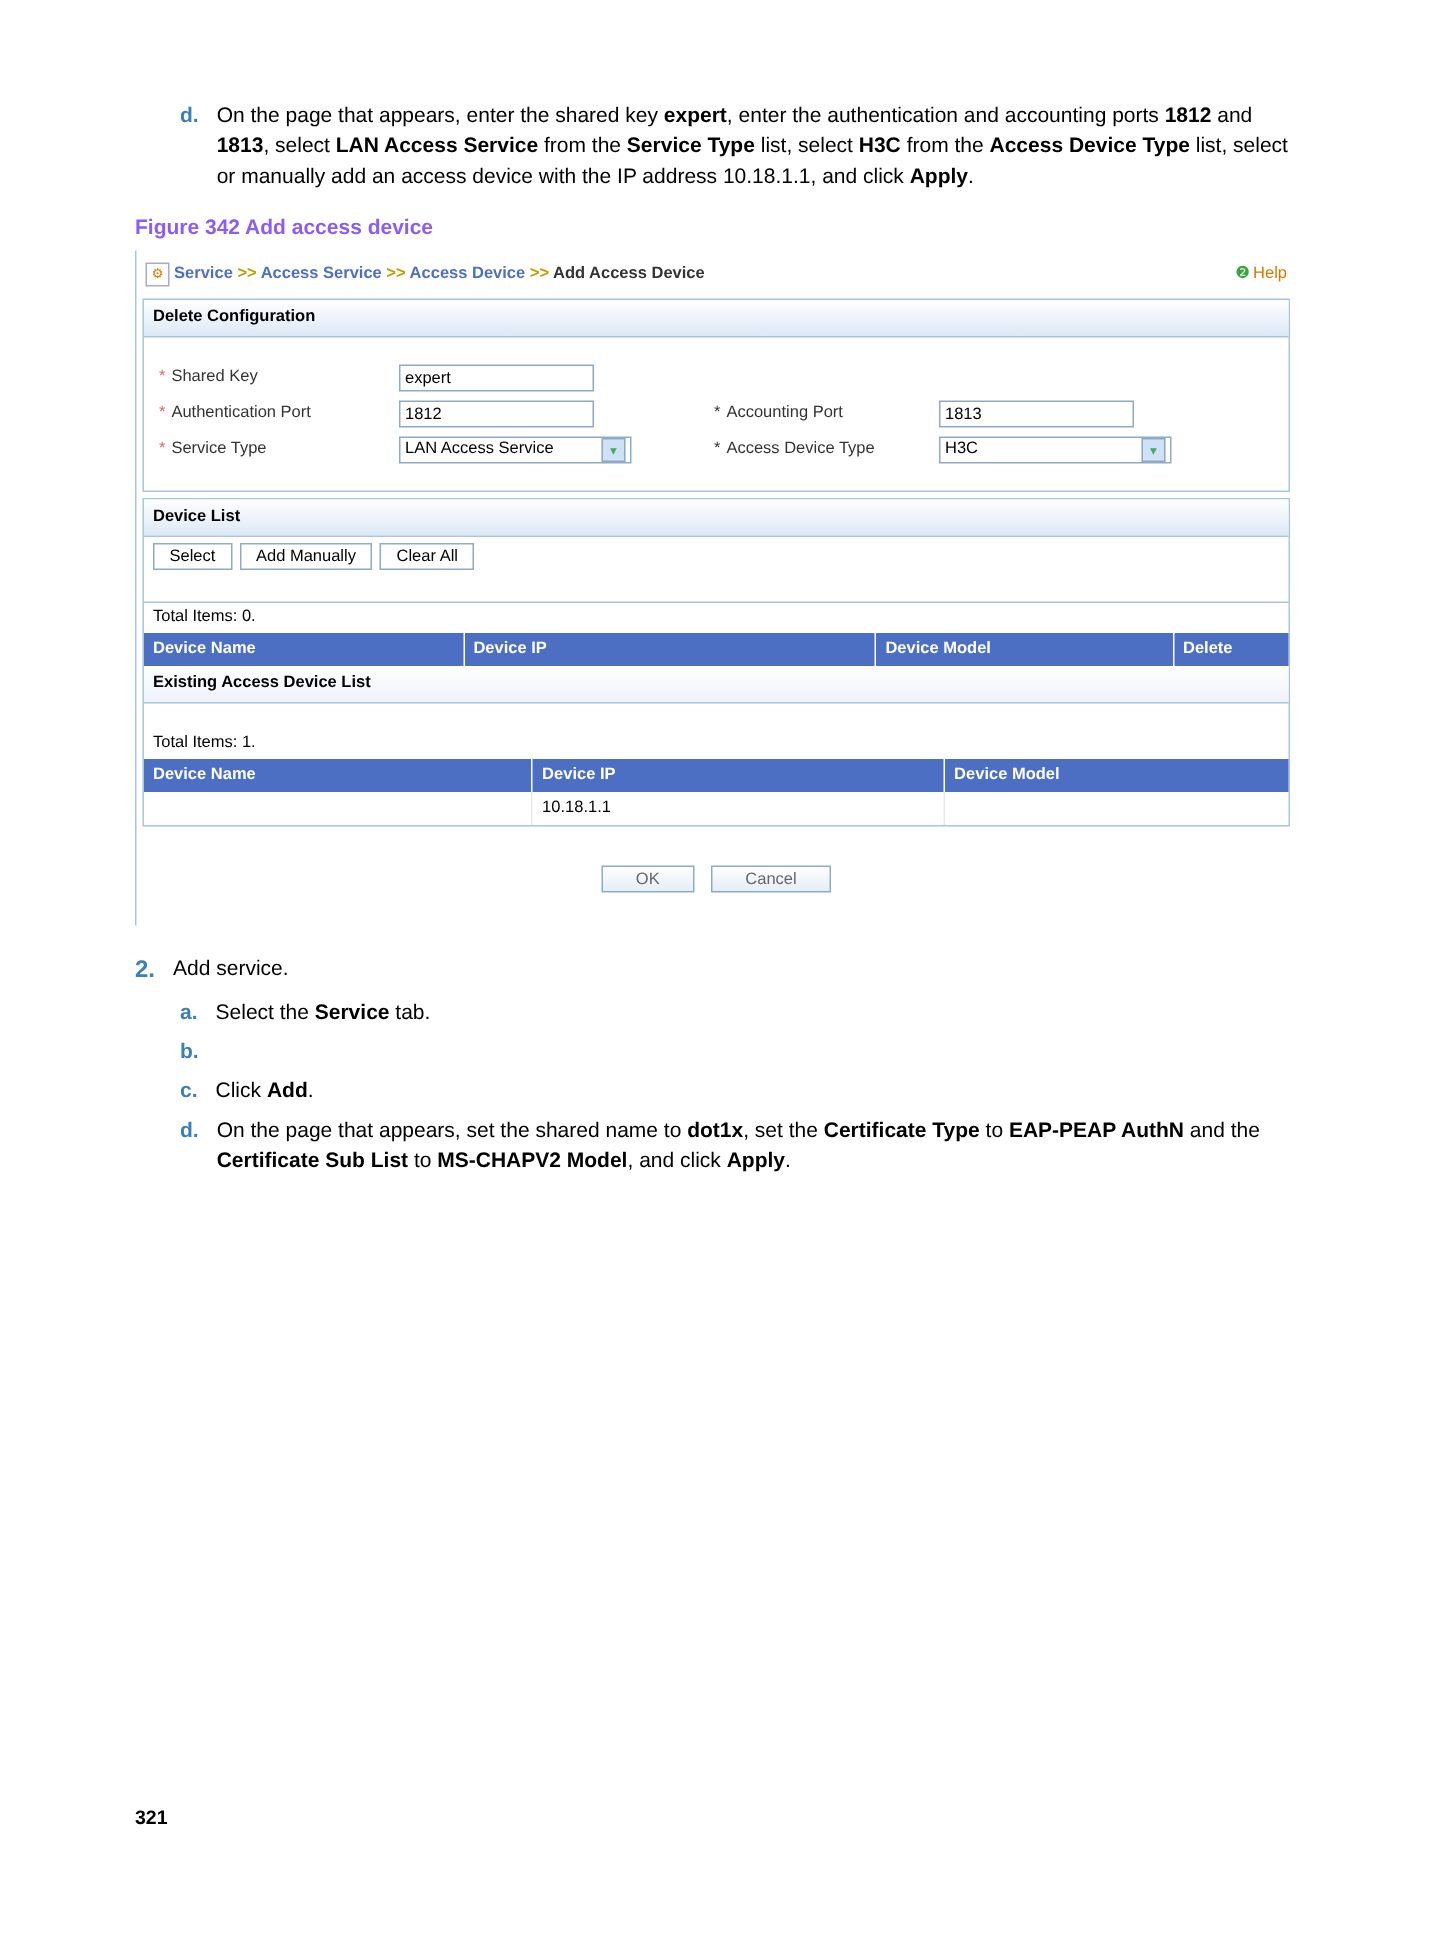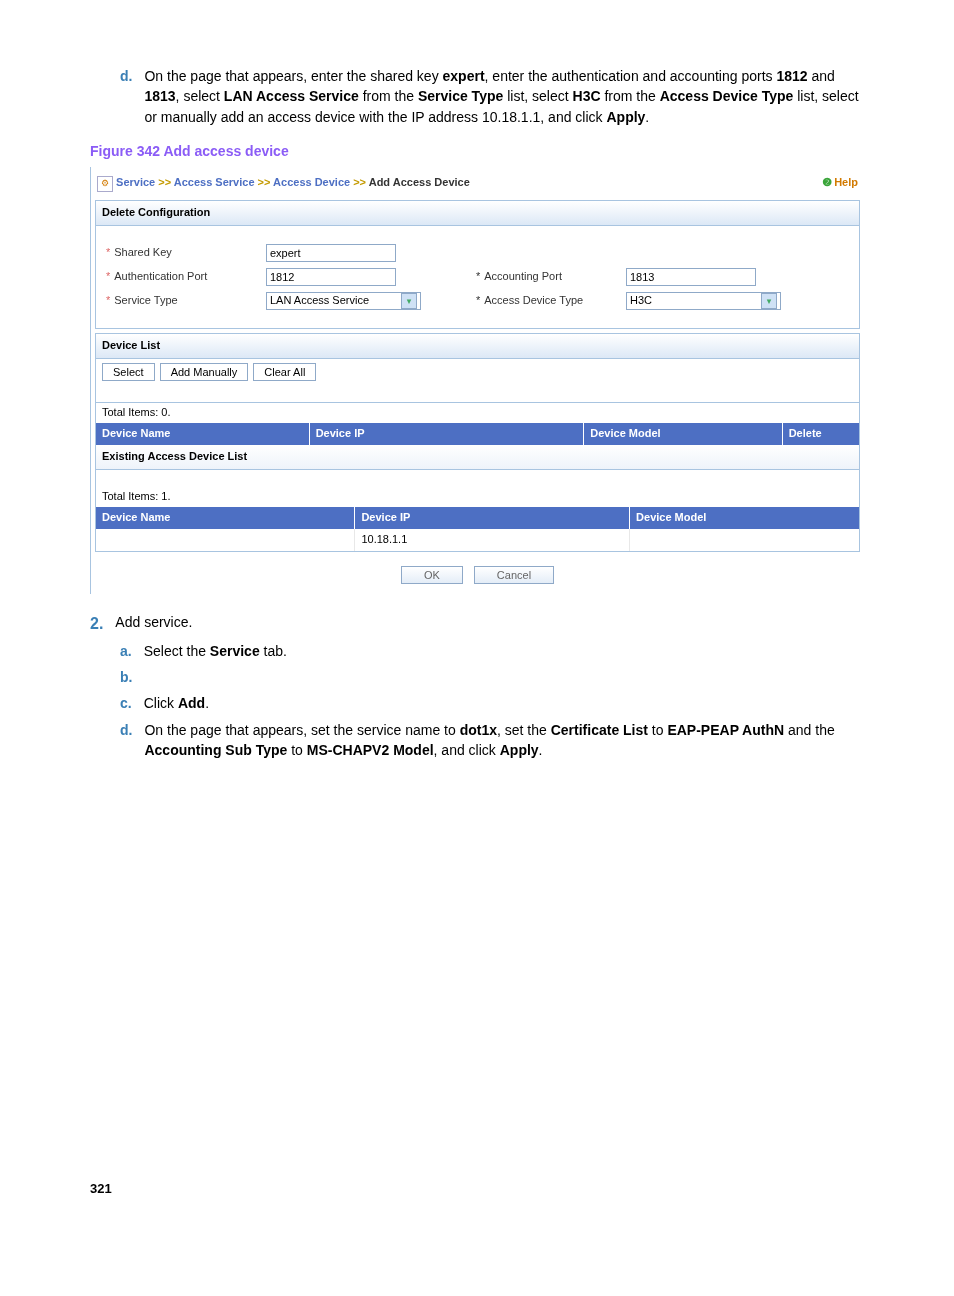--- a/index.html
+++ b/index.html
@@ -8,21 +8,21 @@
 .step-num { color:#3a7fb5; font-weight:bold; margin-right:12px; font-size:16px; }
 .list-item { display:flex; margin:6px 0 6px 30px; }
 .outer-item { display:flex; margin:14px 0 6px 0; }
 .caption { color:#8b5cf6; font-weight:bold; margin:14px 0 6px 0; }
 b { font-weight:bold; }
 .screenshot { border-left:1px solid #a8c4e0; margin:4px 0 18px 0; font-size:11px; color:#000; }
 .sc-header { padding:8px 6px 4px 6px; }
 .breadcrumb { color:#4d6fc3; font-weight:bold; }
 .breadcrumb .sep { color:#c49a00; }
 .breadcrumb .last { color:#333; }
-.help { float:right; color:#d27a00; font-weight:bold;text-align:center; }
+.help { float:right; color:#d27a00; font-weight:normal;text-align:center; }
 .help-icon { color:#3aa53a; margin-right:2px; }
 .panel { border:1px solid #a8c4e0; margin:4px; }
 .panel-title { background:linear-gradient(#fff,#dce8f6); border-bottom:1px solid #a8c4e0; padding:4px 6px; font-weight:bold; font-size:11px; }
 .panel-body { padding:12px 10px; }
 .form-row { display:flex; align-items:center; margin:6px 0; }
 .form-label { width:160px; color:#333; }
 .req { color:#d66; margin-right:4px; }
 input.text, .select { height:18px; font-size:11px; border:1px solid #8fa9c8; padding:1px 3px; box-sizing:border-box; }
 input.text { width:130px; }
 .select { width:155px; display:flex; align-items:center; justify-content:space-between; background:#fff; }
@@ -31,21 +31,21 @@
 .btn-row { padding:4px 6px; }
 .sbtn { border:1px solid #8fa9c8; background:#fff; padding:2px 10px; font-size:11px; margin-right:2px; }
 .thin-row { padding:2px 6px; border-top:1px solid #a8c4e0; font-size:11px;margin-top:17px; }
 .table-head { display:flex; background:#4d6fc3; color:#fff; font-weight:bold; }
 .table-head > div { padding:3px 6px; border-right:1px solid #fff; box-sizing:border-box; }
 .table-head > div:last-child { border-right:none; }
 .table-row { display:flex; }
 .table-row > div { padding:3px 6px; border-right:1px solid #e8e8e8; box-sizing:border-box; }
 .table-row > div:last-child { border-right:none; }
 .center-btns { text-align:center; padding:10px 0; }
-.cbtn { border:1px solid #8fa9c8; background:linear-gradient(#fff,#e4edf7); padding:2px 22px; font-size:11px; margin:0 4px; color:#666; }
+.cbtn { border:1px solid #8fa9c8; background:linear-gradient(#fff,#e4edf7); padding:2px 22px; font-size:11px; margin:12px 4px; color:#666; }
 .page-num { text-align:left; margin-top:420px; font-size:13px;font-weight:bold; }
 </style>
 </head>
 <body>
 
 <div class="page">
 
   <div class="list-item">
     <span class="step-letter">d.</span>
     <span>
@@ -139,17 +139,17 @@
   </div>
   <div class="list-item">
     <span class="step-letter">b.</span>
   </div>
   <div class="list-item">
     <span class="step-letter">c.</span>
     <span><span>Click </span><b>Add</b><span>.</span></span>
   </div>
   <div class="list-item">
     <span class="step-letter">d.</span>
-    <span><span>On the page that appears, set the service name to </span><b>dot1x</b><span>, set the </span><b>Certificate List</b><span> to </span><b>EAP-PEAP AuthN</b><span> and the </span><b>Accounting Sub Type</b><span> to </span><b>MS-CHAPV2 Model</b><span>, and click </span><b>Apply</b><span>.</span></span>
+    <span><span>On the page that appears, set the shared name to </span><b>dot1x</b><span>, set the </span><b>Certificate Type</b><span> to </span><b>EAP-PEAP AuthN</b><span> and the </span><b>Certificate Sub List</b><span> to </span><b>MS-CHAPV2 Model</b><span>, and click </span><b>Apply</b><span>.</span></span>
   </div>
 
   <div class="page-num">321</div>
 </div>
 
 </body></html>

